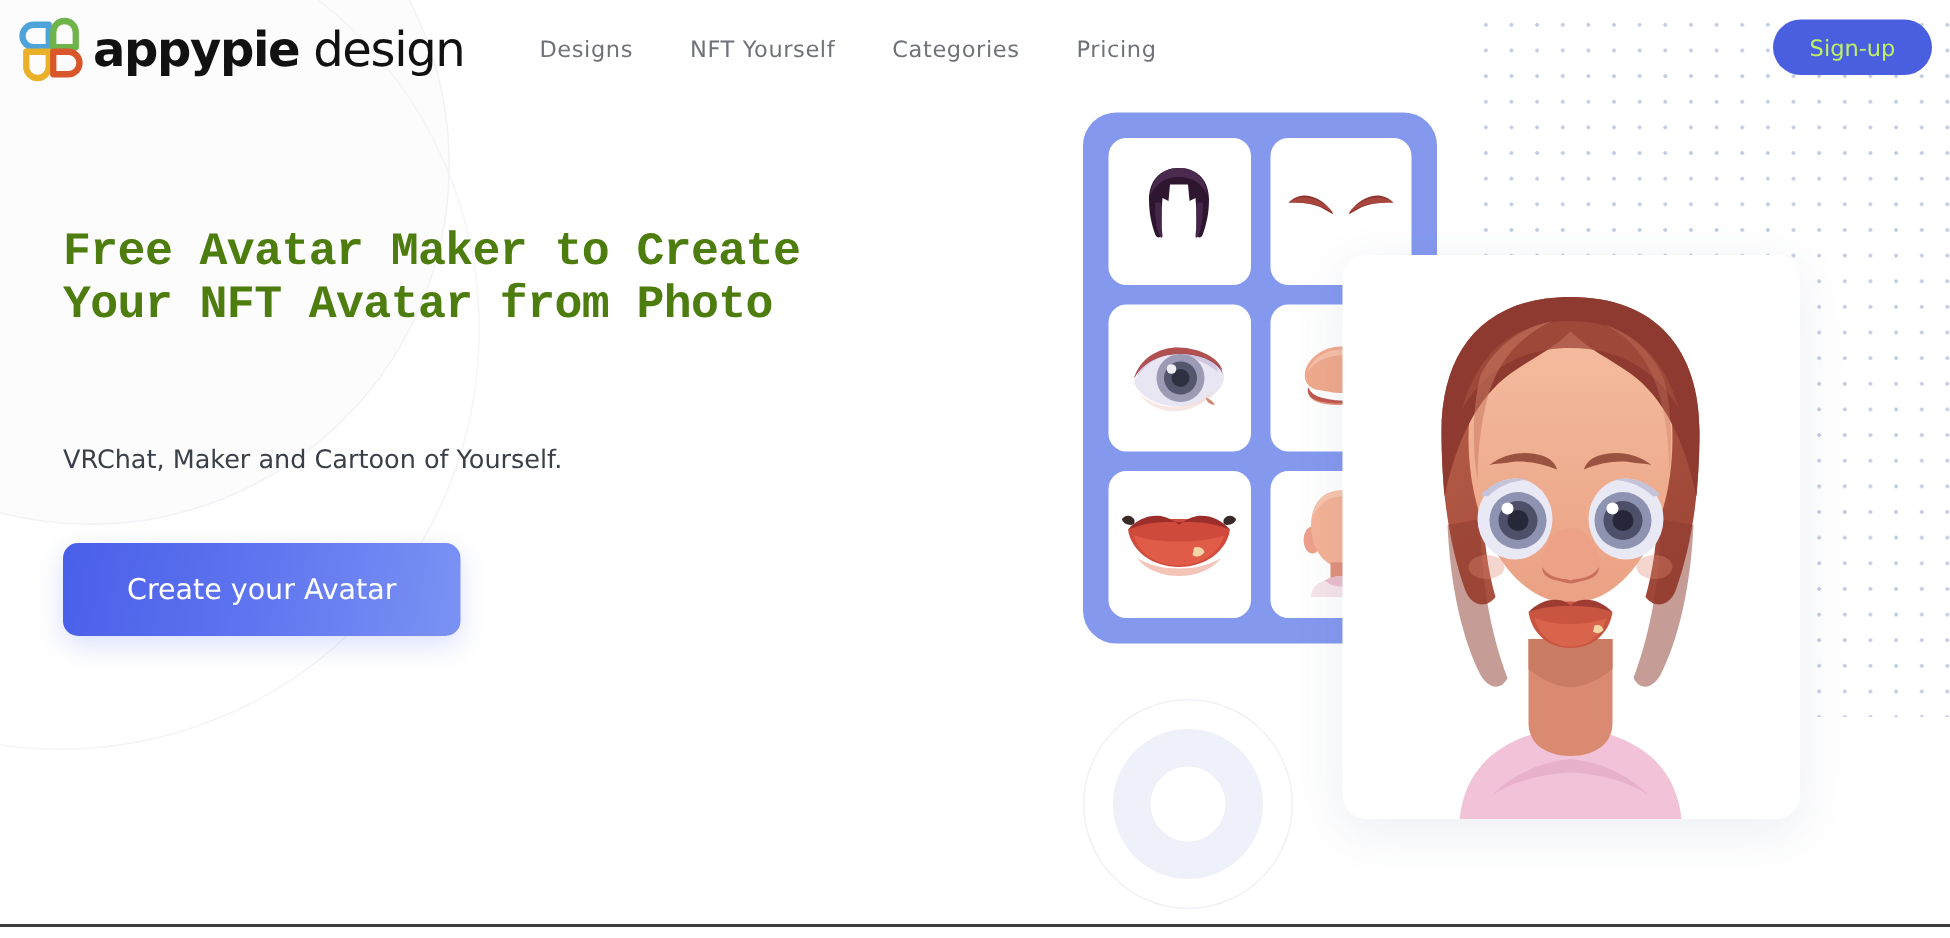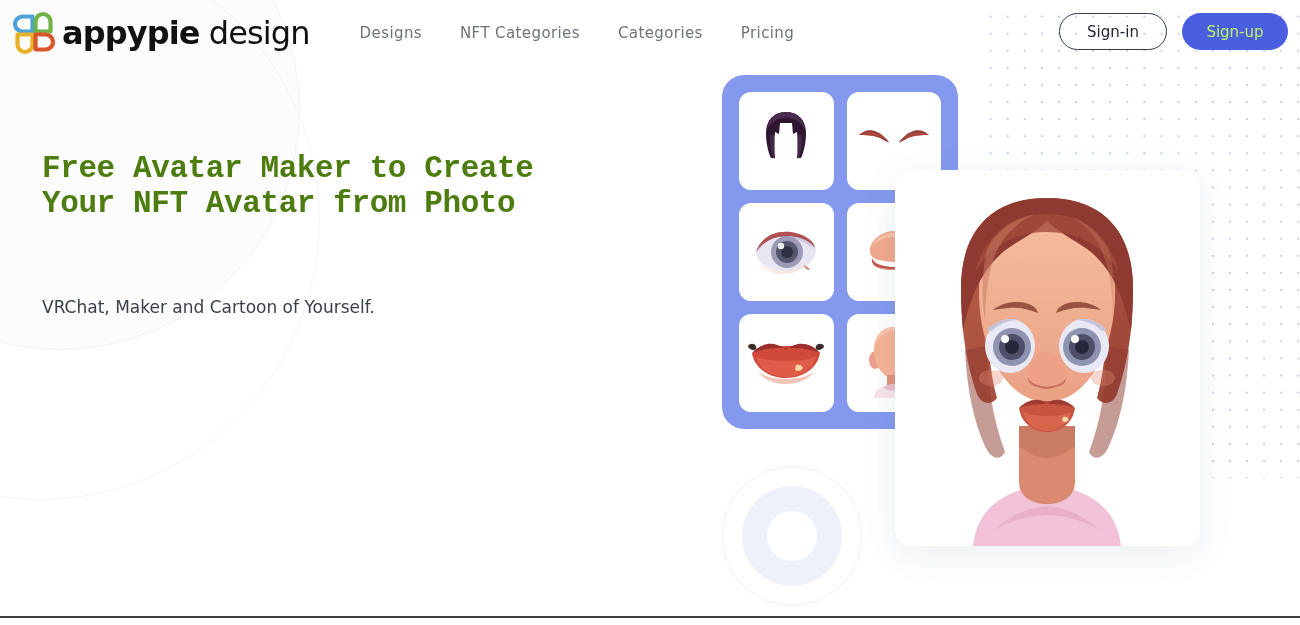--- a/index.html
+++ b/index.html
@@ -144,40 +144,40 @@
           <path d="M23.5 20.5 V10.5 A7.5 7.5 0 0 1 38.5 10.5 V20.5 Z" fill="none" stroke="#6fb44a" stroke-width="4.2" stroke-linejoin="round"></path>
           <path d="M20.5 23.5 V33.5 A7.5 7.5 0 0 1 5.5 33.5 V23.5 Z" fill="none" stroke="#e8b128" stroke-width="4.2" stroke-linejoin="round"></path>
           <path d="M23.5 23.5 H33.5 A7.5 7.5 0 0 1 33.5 38.5 H23.5 Z" fill="none" stroke="#d9562a" stroke-width="4.2" stroke-linejoin="round"></path>
         </svg>
       </span>
       <span class="brand-text"><span>appypie</span><span class="light">&nbsp;</span><span class="light">design</span></span>
     </a>
 
     <nav class="nav">
       <a class="nav-item">Designs</a>
-      <a class="nav-item">NFT Categories</a>
+      <a class="nav-item">NFT Yourself</a>
       <a class="nav-item">Categories</a>
       <a class="nav-item">Pricing</a>
     </nav>
 
     <div class="auth">
-      <button class="btn-signin">Sign-in</button>
       <button class="btn-signup">Sign-up</button>
     </div>
   </div>
 
   <div class="hero-left">
     <h1 class="hero-title">
       <span>Free Avatar Maker to Create</span><br>
       <span>Your NFT Avatar from Photo</span>
     </h1>
     <p class="hero-sub">
       <br>
       <span>VRChat, Maker and Cartoon of Yourself.</span>
     </p>
+    <button class="cta">Create your Avatar</button>
   </div>
 
   <div class="parts-card">
 
     <div class="tile">
       <span>
         <svg width="74" height="74" viewBox="0 0 74 74">
           <path d="M37 10c-13 0-20 9-20 21 0 10 2 17 4 23 1 3 4 3 4 0 1-8 0-16 1-24l4 2 1-11h12l1 11 4-2c1 8 0 16 1 24 0 3 3 3 4 0 2-6 4-13 4-23 0-12-7-21-20-21z" fill="#2e1630"></path>
           <path d="M37 10c-11 0-18 7-19 18 4-8 10-12 19-12s15 4 19 12c-1-11-8-18-19-18z" fill="#4a2a4e"></path>
           <path d="M21 33c0 10 1 17 3 22 1 2 2 2 2 0-1-8-1-15-1-22z" fill="#45274a"></path>

